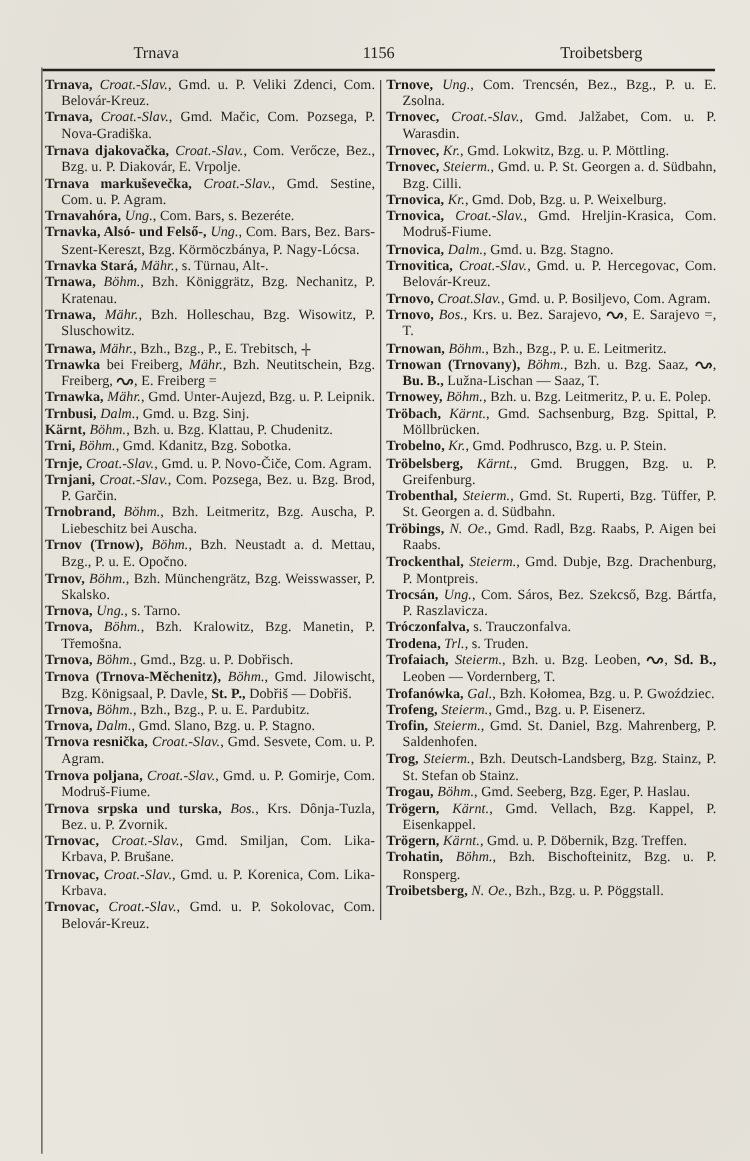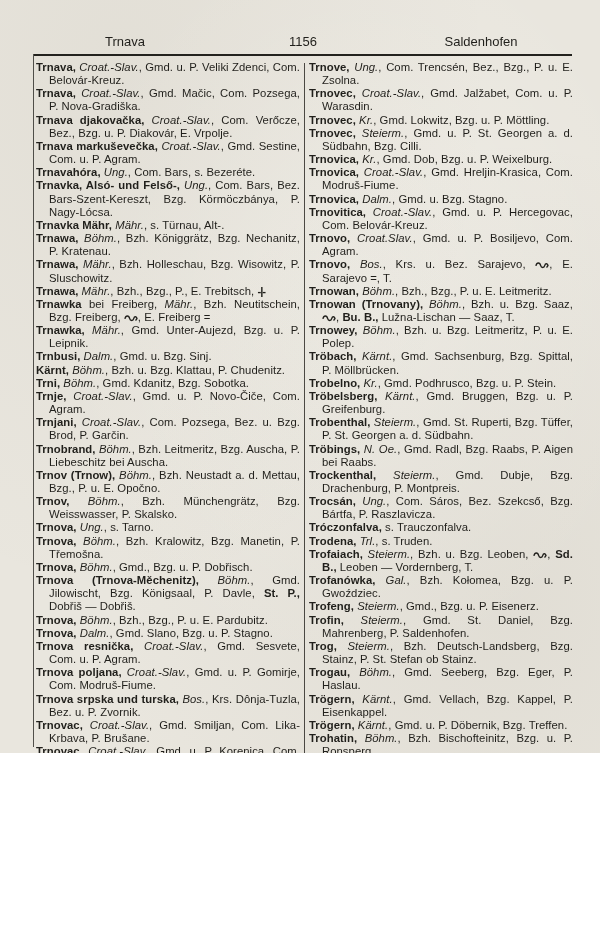--- a/index.html
+++ b/index.html
@@ -1,24 +1,24 @@
 <!DOCTYPE html>
 <html><head>
 <meta charset="utf-8">
 <style>
   html,body{margin:0;padding:0;}
   .page{
     position:relative;
-    width:600px;height:753px;
+    width:600px;height:929px;
     background:
       radial-gradient(ellipse at 20% 10%, rgba(120,110,90,0.06), transparent 55%),
       radial-gradient(ellipse at 85% 80%, rgba(120,110,90,0.07), transparent 55%),
       radial-gradient(ellipse at 60% 40%, rgba(255,255,250,0.25), transparent 60%),
       #e9e6de;
-    font-family:Liberation Sans, sans-serif;
+    font-family:Liberation Serif, serif;
     color:#201f1b;
     overflow:hidden;
     box-sizing:border-box;
   }
   .left-edge{
     position:absolute;left:33px;top:54px;bottom:6px;width:1px;
     background:rgba(30,28,24,0.75);
   }
   .running-head{
     display:grid;
@@ -63,34 +63,34 @@
 </style>
 </head>
 <body>
 
 <div class="page">
   <div class="left-edge"></div>
 
   <div class="running-head">
     <span>Trnava</span>
     <span>1156</span>
-    <span>Saldenhofen</span>
+    <span>Troibetsberg</span>
   </div>
 
   <div class="head-rule"></div>
 
   <div class="columns">
     <div class="col">
         <p class="entry"><span class="seg-b">Trnava, </span><span class="seg-i">Croat.-Slav.</span><span class="seg-n">, Gmd. u. P. Veliki Zdenci, Com. Belovár-Kreuz.</span></p>
         <p class="entry"><span class="seg-b">Trnava, </span><span class="seg-i">Croat.-Slav.</span><span class="seg-n">, Gmd. Mačic, Com. Pozsega, P. Nova-Gradiška.</span></p>
         <p class="entry"><span class="seg-b">Trnava djakovačka, </span><span class="seg-i">Croat.-Slav.</span><span class="seg-n">, Com. Verőcze, Bez., Bzg. u. P. Diakovár, E. Vrpolje.</span></p>
         <p class="entry"><span class="seg-b">Trnava markuševečka, </span><span class="seg-i">Croat.-Slav.</span><span class="seg-n">, Gmd. Sestine, Com. u. P. Agram.</span></p>
         <p class="entry"><span class="seg-b">Trnavahóra, </span><span class="seg-i">Ung.</span><span class="seg-n">, Com. Bars, s. Bezeréte.</span></p>
         <p class="entry"><span class="seg-b">Trnavka, Alsó- und Felső-, </span><span class="seg-i">Ung.</span><span class="seg-n">, Com. Bars, Bez. Bars-Szent-Kereszt, Bzg. Körmöczbánya, P. Nagy-Lócsa.</span></p>
-        <p class="entry"><span class="seg-b">Trnavka Mähr, </span><span class="seg-i">Mähr.</span><span class="seg-n">, s. Türnau, Alt-.</span></p>
+        <p class="entry"><span class="seg-b">Trnavka Stará, </span><span class="seg-i">Mähr.</span><span class="seg-n">, s. Türnau, Alt-.</span></p>
         <p class="entry"><span class="seg-b">Trnawa, </span><span class="seg-i">Böhm.</span><span class="seg-n">, Bzh. Königgrätz, Bzg. Nechanitz, P. Kratenau.</span></p>
         <p class="entry"><span class="seg-b">Trnawa, </span><span class="seg-i">Mähr.</span><span class="seg-n">, Bzh. Holleschau, Bzg. Wisowitz, P. Sluschowitz.</span></p>
         <p class="entry"><span class="seg-b">Trnawa, </span><span class="seg-i">Mähr.</span><span class="seg-n">, Bzh., Bzg., P., E. Trebitsch, </span><span class="sym tel">-|-</span></p>
         <p class="entry"><span class="seg-b">Trnawka</span><span class="seg-n"> bei Freiberg, </span><span class="seg-i">Mähr.</span><span class="seg-n">, Bzh. Neutitschein, Bzg. Freiberg, </span><span class="sym horn"><svg width="14" height="8" viewBox="0 0 20 11" aria-hidden="true">
               <path d="M1.5 6 C2.5 1.5, 7 1.5, 8 6 C9 10, 13 10, 14 6 C14.8 2.8, 18 3.2, 18.5 6.2 L17 8.5" fill="none" stroke="#22211d" stroke-width="2" stroke-linecap="round"></path>
             </svg></span><span class="seg-n">, E. Freiberg =</span></p>
         <p class="entry"><span class="seg-b">Trnawka, </span><span class="seg-i">Mähr.</span><span class="seg-n">, Gmd. Unter-Aujezd, Bzg. u. P. Leipnik.</span></p>
         <p class="entry"><span class="seg-b">Trnbusi, </span><span class="seg-i">Dalm.</span><span class="seg-n">, Gmd. u. Bzg. Sinj.</span></p>
         <p class="entry"><span class="seg-b">Kärnt, </span><span class="seg-i">Böhm.</span><span class="seg-n">, Bzh. u. Bzg. Klattau, P. Chudenitz.</span></p>
         <p class="entry"><span class="seg-b">Trni, </span><span class="seg-i">Böhm.</span><span class="seg-n">, Gmd. Kdanitz, Bzg. Sobotka.</span></p>

